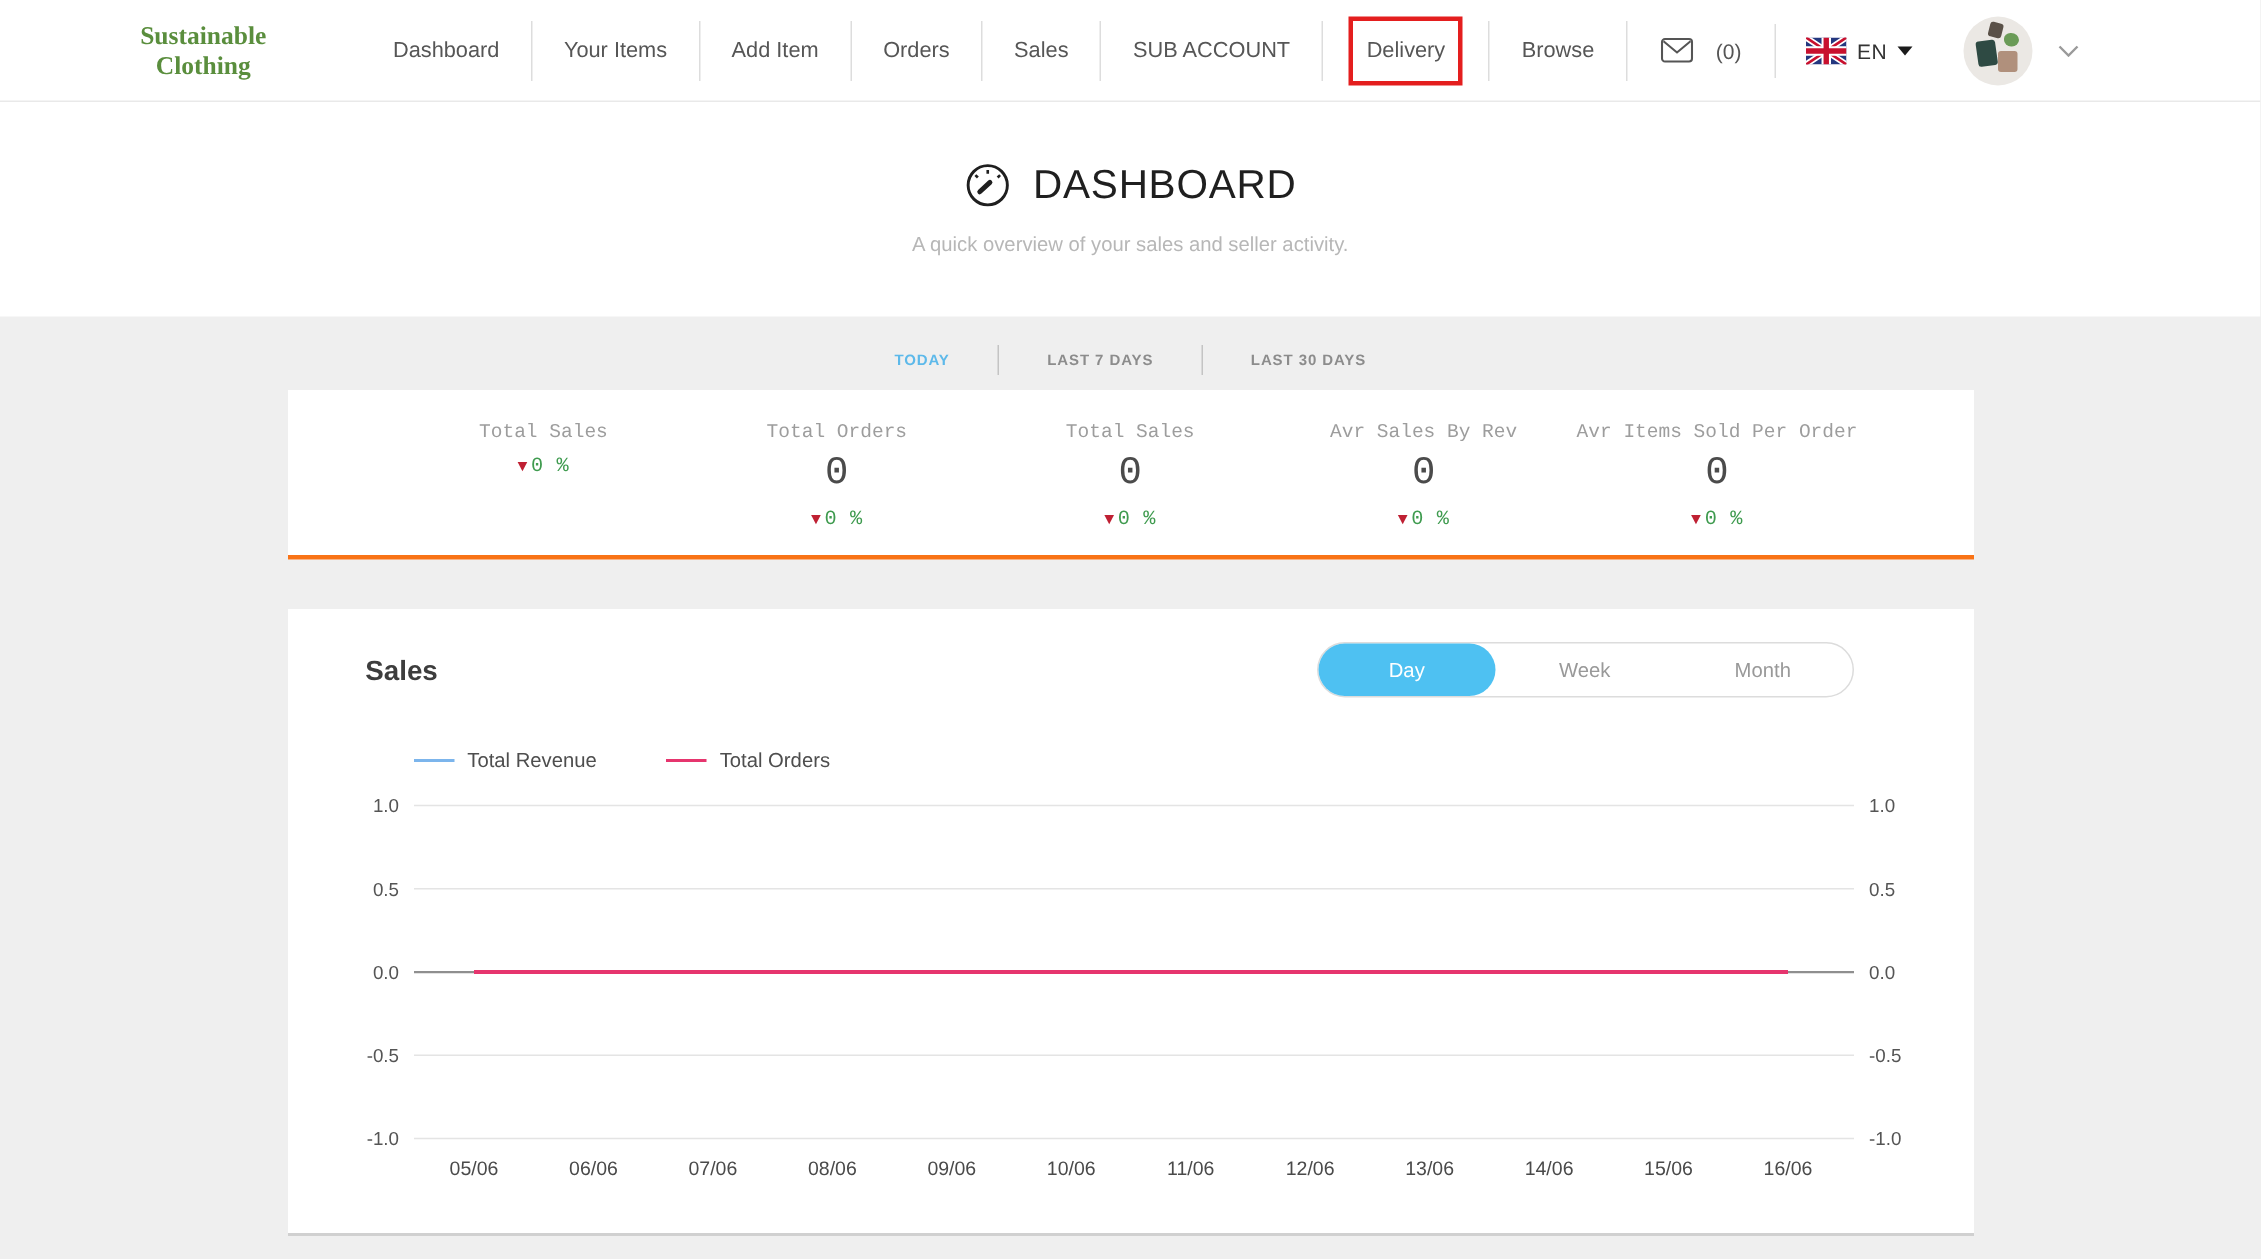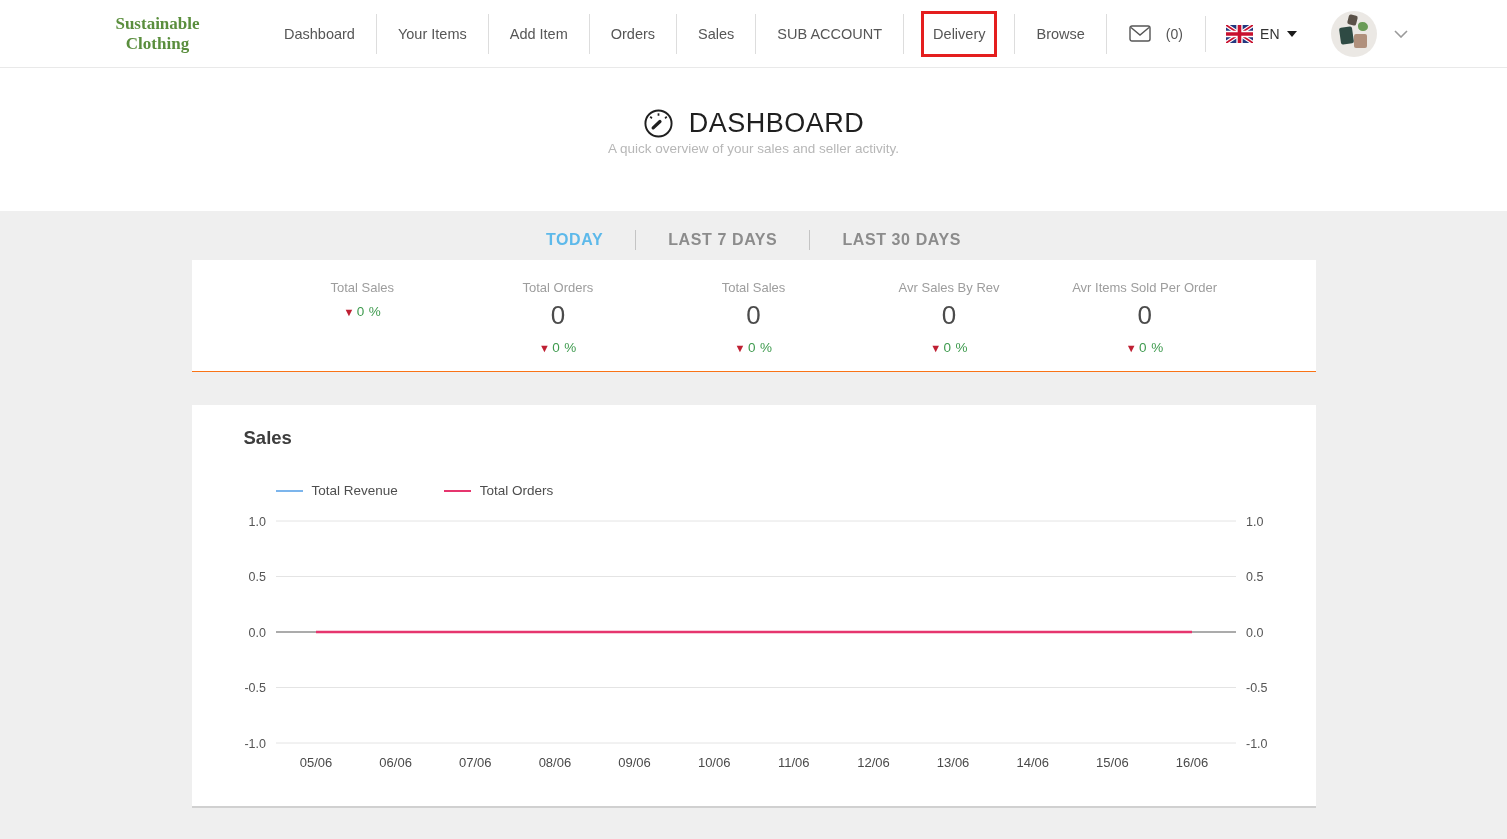--- a/index.html
+++ b/index.html
@@ -13,21 +13,21 @@
     --toggle-blue:#4ec1f2;
     --delta-green:#3f9b4f;
     --delta-red:#bf2033;
     --brand-green:#5a8e3d;
     --highlight-red:#e41e1e;
   }
 
   
   .topbar {
     height:68px; background:#fff; border-bottom:1px solid #e9e9e9;
-    display:flex; align-items:center; padding-left:110px;
+    display:flex; align-items:center; padding-left:88px;
   }
   .logo {
     width:95px; text-align:center; cursor:pointer;
     font-family:"Liberation Serif", serif; font-weight:bold;
     color:var(--brand-green); font-size:17px; line-height:1.15;
   }
   .nav { display:flex; align-items:center; margin-left:58px; }
   .nav-item {
     display:flex; align-items:center; justify-content:center;
     height:40px; padding:0 21px; border-right:1px solid #ddd;
@@ -58,36 +58,36 @@
   .av-card  { width:13px; height:17px; left:9px;  top:16px; background:#2e4a43; border-radius:2px; transform:rotate(-8deg); }
   .av-plant { width:10px; height:9px;  right:9px; top:11px; background:#6a9b57; border-radius:45% 55% 50% 50%; }
   .av-box   { width:13px; height:14px; right:10px; top:23px; background:#b0907c; border-radius:2px; }
   .av-top   { width:9px;  height:10px; left:17px; top:4px;  background:#5a5148; border-radius:2px; transform:rotate(14deg); }
   .avatar-chevron { margin-left:17px; }
 
   
   .hero { background:#fff; height:143px; text-align:center; padding-top:40px; }
   .hero-row { display:flex; align-items:center; justify-content:center; gap:15px; }
   .hero-title { font-size:27px; font-weight:500; color:#1f1f1f; letter-spacing:.5px; }
-  .hero-sub { margin-top:2px; font-size:13.5px; color:#b7b7b7; }
+  .hero-sub { margin-top:16px; font-size:13.5px; color:#b7b7b7; }
 
   
   .main { padding-top:18px; }
   .range-tabs { display:flex; justify-content:center; align-items:center; height:22px; }
   .range-tab {
-    padding:0 32px; font-size:16px; font-weight:bold; letter-spacing:.6px;
+    padding:0 32px; font-size:10px; font-weight:bold; letter-spacing:.6px;
     color:#8c8c8c; cursor:pointer; white-space:nowrap;
   }
   .range-tab.active { color:var(--accent-blue); }
   .tdiv { width:1px; height:20px; background:#c4c4c4; }
 
   .stats-card {
     width:1124px; margin:9px auto 0; background:#fff;
-    border-bottom:1px solid #f97316;
-    display:flex; padding:20px 73px 16px;
+    border-bottom:3px solid #f97316;
+    display:flex; padding:20px 73px 16px;font-family:Liberation Mono, monospace;
   }
   .stat { flex:1; text-align:center; }
   .stat-label { font-size:13px; color:#9d9d9d; }
   .stat-value { font-size:26px; color:#4b4b4b; margin-top:5px; }
   .stat-delta { margin-top:9px; font-size:13.5px; color:var(--delta-green); letter-spacing:.4px; }
   .delta-tri { color:var(--delta-red); font-size:11px; margin-right:2px; }
 
   .chart-card {
     width:1124px; margin:33px auto 0; background:#fff;
     border-bottom:2px solid #d0d0d0; padding:22px 0 12px;
@@ -241,20 +241,25 @@
     <div class="stat-value">0</div>
     <div class="stat-delta">
       <span class="delta-tri">▼</span><span class="delta-val">0 %</span>
     </div>
   </div>
     </div>
 
   <div class="chart-card">
     <div class="chart-head">
       <h2 class="chart-title">Sales</h2>
+      <div class="toggle" id="granularity-toggle">
+          <div class="seg active">Day</div>
+          <div class="seg">Week</div>
+          <div class="seg">Month</div>
+        </div>
     </div>
     <div class="legend" id="legend">
         <div class="legend-item">
     <span class="legend-line" style="border-top-color: rgb(124, 181, 236);"></span>
     <span class="legend-text">Total Revenue</span>
   </div>
         <div class="legend-item">
     <span class="legend-line" style="border-top-color: rgb(230, 53, 110);"></span>
     <span class="legend-text">Total Orders</span>
   </div>

